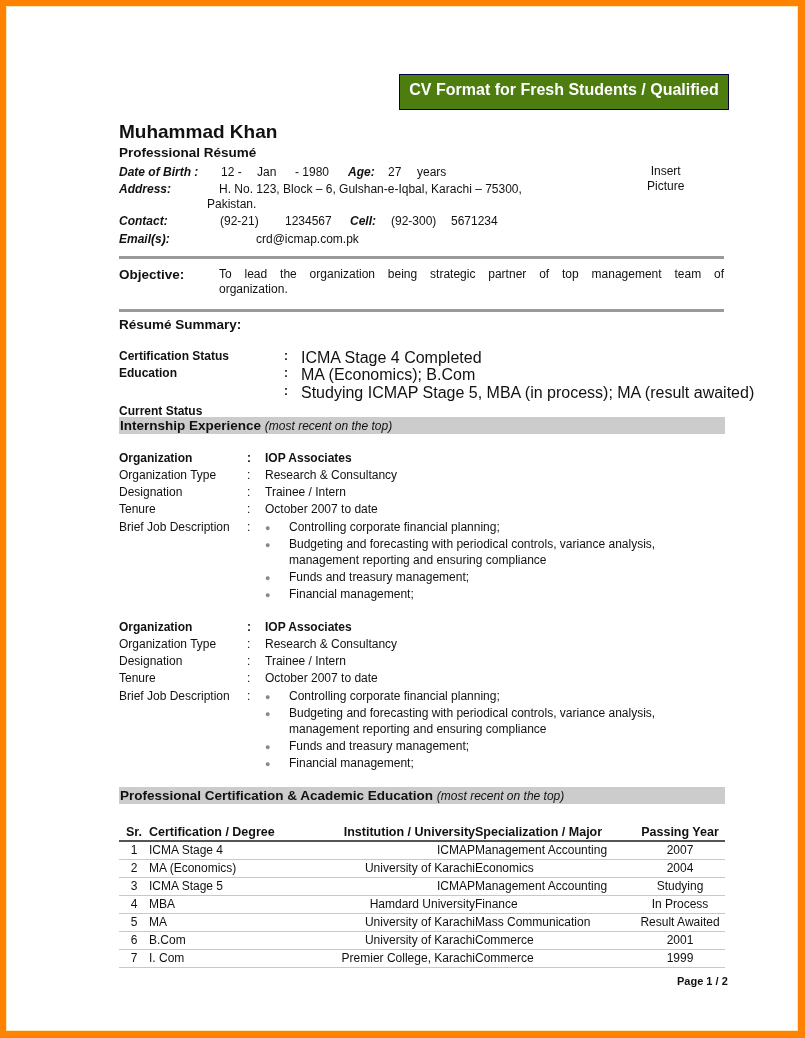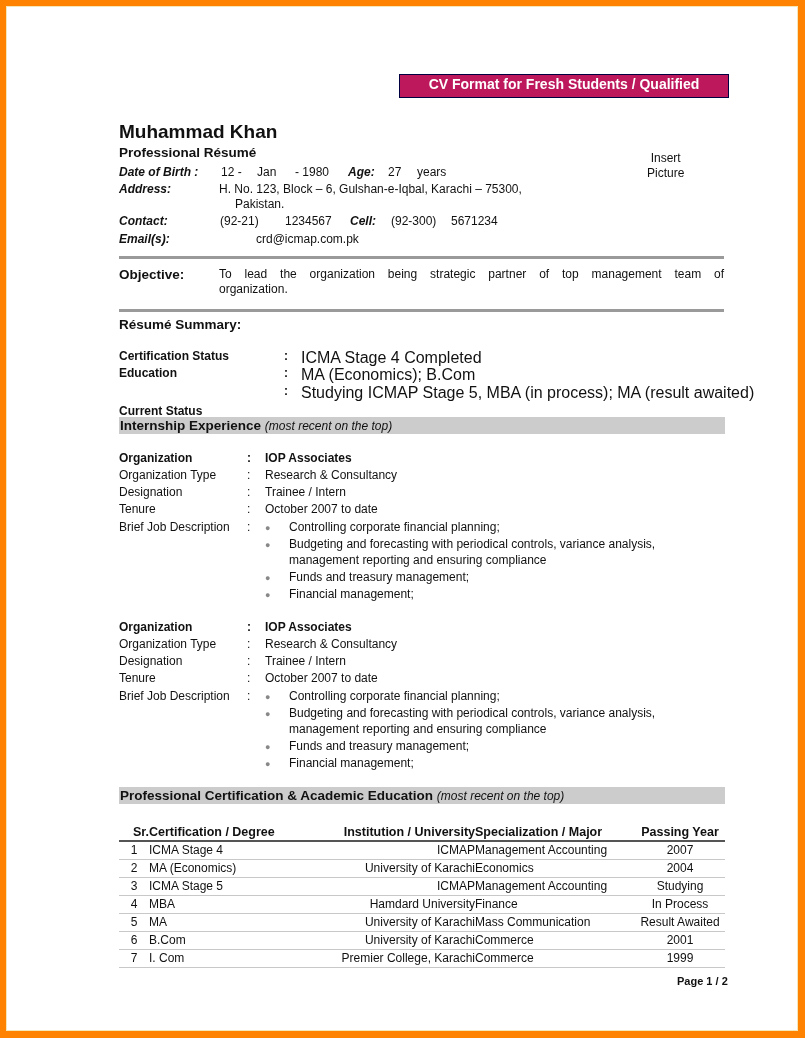--- a/index.html
+++ b/index.html
@@ -4,30 +4,30 @@
   <style>
     * { box-sizing: border-box; margin: 0; padding: 0; }
     html, body { width: 805px; height: 1038px; overflow: hidden; background: #ff8200; }
     body { font-family: "Liberation Sans", sans-serif; color: #111; position: relative; }
     .page {
       position: absolute; left: 6px; top: 6px; width: 792px; height: 1025px;
       background: #fff; border: 1px solid #f5e7b8;
     }
     .abs { position: absolute; white-space: nowrap; }
     .banner {
-      position: absolute; left: 392px; top: 67px; width: 330px; height: 24px;
-      background: #be185d; border: 1px solid #000040;
-      color: #fff; font-weight: bold; font-size: 14px;
+      position: absolute; left: 392px; top: 67px; width: 330px; height: 36px;
+      background: #4d7c0f; border: 1px solid #000040;
+      color: #fff; font-weight: bold; font-size: 16px;
       display: flex; align-items: center; justify-content: center; padding-bottom: 5px;
     }
     .name { left: 112px; top: 114px; font-size: 19px; font-weight: bold; }
     .subtitle { left: 112px; top: 138px; font-size: 13.5px; font-weight: bold; }
     .lbl { font-size: 12px; font-weight: bold; font-style: italic; }
     .val { font-size: 12px; }
-    .pic { left: 640px; top: 144px; font-size: 12px; text-align: center; line-height: 15px; }
+    .pic { left: 640px; top: 157px; font-size: 12px; text-align: center; line-height: 15px; }
     .rule { position: absolute; left: 112px; width: 605px; height: 3px; background: #9a9a9a; }
     .obj-label { left: 112px; top: 260px; font-size: 13.5px; font-weight: bold; }
     .obj-text { position: absolute; left: 212px; top: 260px; width: 505px; font-size: 12px; line-height: 15px; text-align: justify; text-align-last: left; }
     .obj-text.line1 { text-align-last: justify; }
     .summary-title { left: 112px; top: 310px; font-size: 13.5px; font-weight: bold; }
     .sum-lbl { left: 112px; font-size: 12px; font-weight: bold; }
     .sum-colon { left: 277px; font-size: 12px; font-weight: bold; }
     .sum-val { left: 294px; font-size: 16px; }
     .section-bar {
       position: absolute; left: 112px; width: 606px; height: 17px; background: #cccccc;
@@ -41,21 +41,21 @@
     .exp-val { left: 258px; font-size: 12px; }
     .exp-val.b { font-weight: bold; }
     .bullet { left: 258px; font-size: 9px; color: #888; }
     .btxt { left: 282px; font-size: 12px; line-height: 15px; }
     table.edu {
       position: absolute; left: 112px; top: 816px; width: 606px; border-collapse: collapse; font-size: 12px;
     }
     table.edu th { font-weight: bold; text-align: left; padding: 2px 0 1px 0; border-bottom: 2px solid #555; font-size: 12.5px; }
     table.edu td { padding: 1px 0 2px 0; border-bottom: 1px solid #c8c8c8; height: 18px; }
     table.edu .c-sr { width: 30px; text-align: center; }
-    table.edu th.c-sr { text-align: right; padding-left: 0; }
+    table.edu th.c-sr { text-align: center; padding-left: 0; }
     table.edu .c-deg { width: 151px; }
     table.edu .c-inst { width: 175px; text-align: right; }
     table.edu .c-spec { width: 160px; }
     table.edu .c-year { text-align: center; }
     .pageno { left: 670px; top: 968px; font-size: 11px; font-weight: bold; }
   </style>
 </head>
 <body>
 
 <div class="page">
@@ -73,21 +73,21 @@
   <div class="abs val" style="left:381px;top:158px;">27</div>
   <div class="abs val" style="left:410px;top:158px;">years</div>
 
   <div class="abs pic">
     <div>Insert</div>
     <div>Picture</div>
   </div>
 
   <div class="abs lbl" style="left:112px;top:175px;">Address:</div>
   <div class="abs val" style="left:212px;top:175px;">H. No. 123, Block – 6, Gulshan-e-Iqbal, Karachi – 75300,</div>
-  <div class="abs val" style="left:228px;top:190px;">Pakistan.</div>
+  <div class="abs val" style="left:200px;top:190px;">Pakistan.</div>
 
   <div class="abs lbl" style="left:112px;top:207px;">Contact:</div>
   <div class="abs val" style="left:213px;top:207px;">(92-21)</div>
   <div class="abs val" style="left:278px;top:207px;">1234567</div>
   <div class="abs lbl" style="left:343px;top:207px;">Cell:</div>
   <div class="abs val" style="left:384px;top:207px;">(92-300)</div>
   <div class="abs val" style="left:444px;top:207px;">5671234</div>
 
   <div class="abs lbl" style="left:112px;top:225px;">Email(s):</div>
   <div class="abs val" style="left:213px;top:225px;margin-left:36px;">crd@icmap.com.pk</div>

